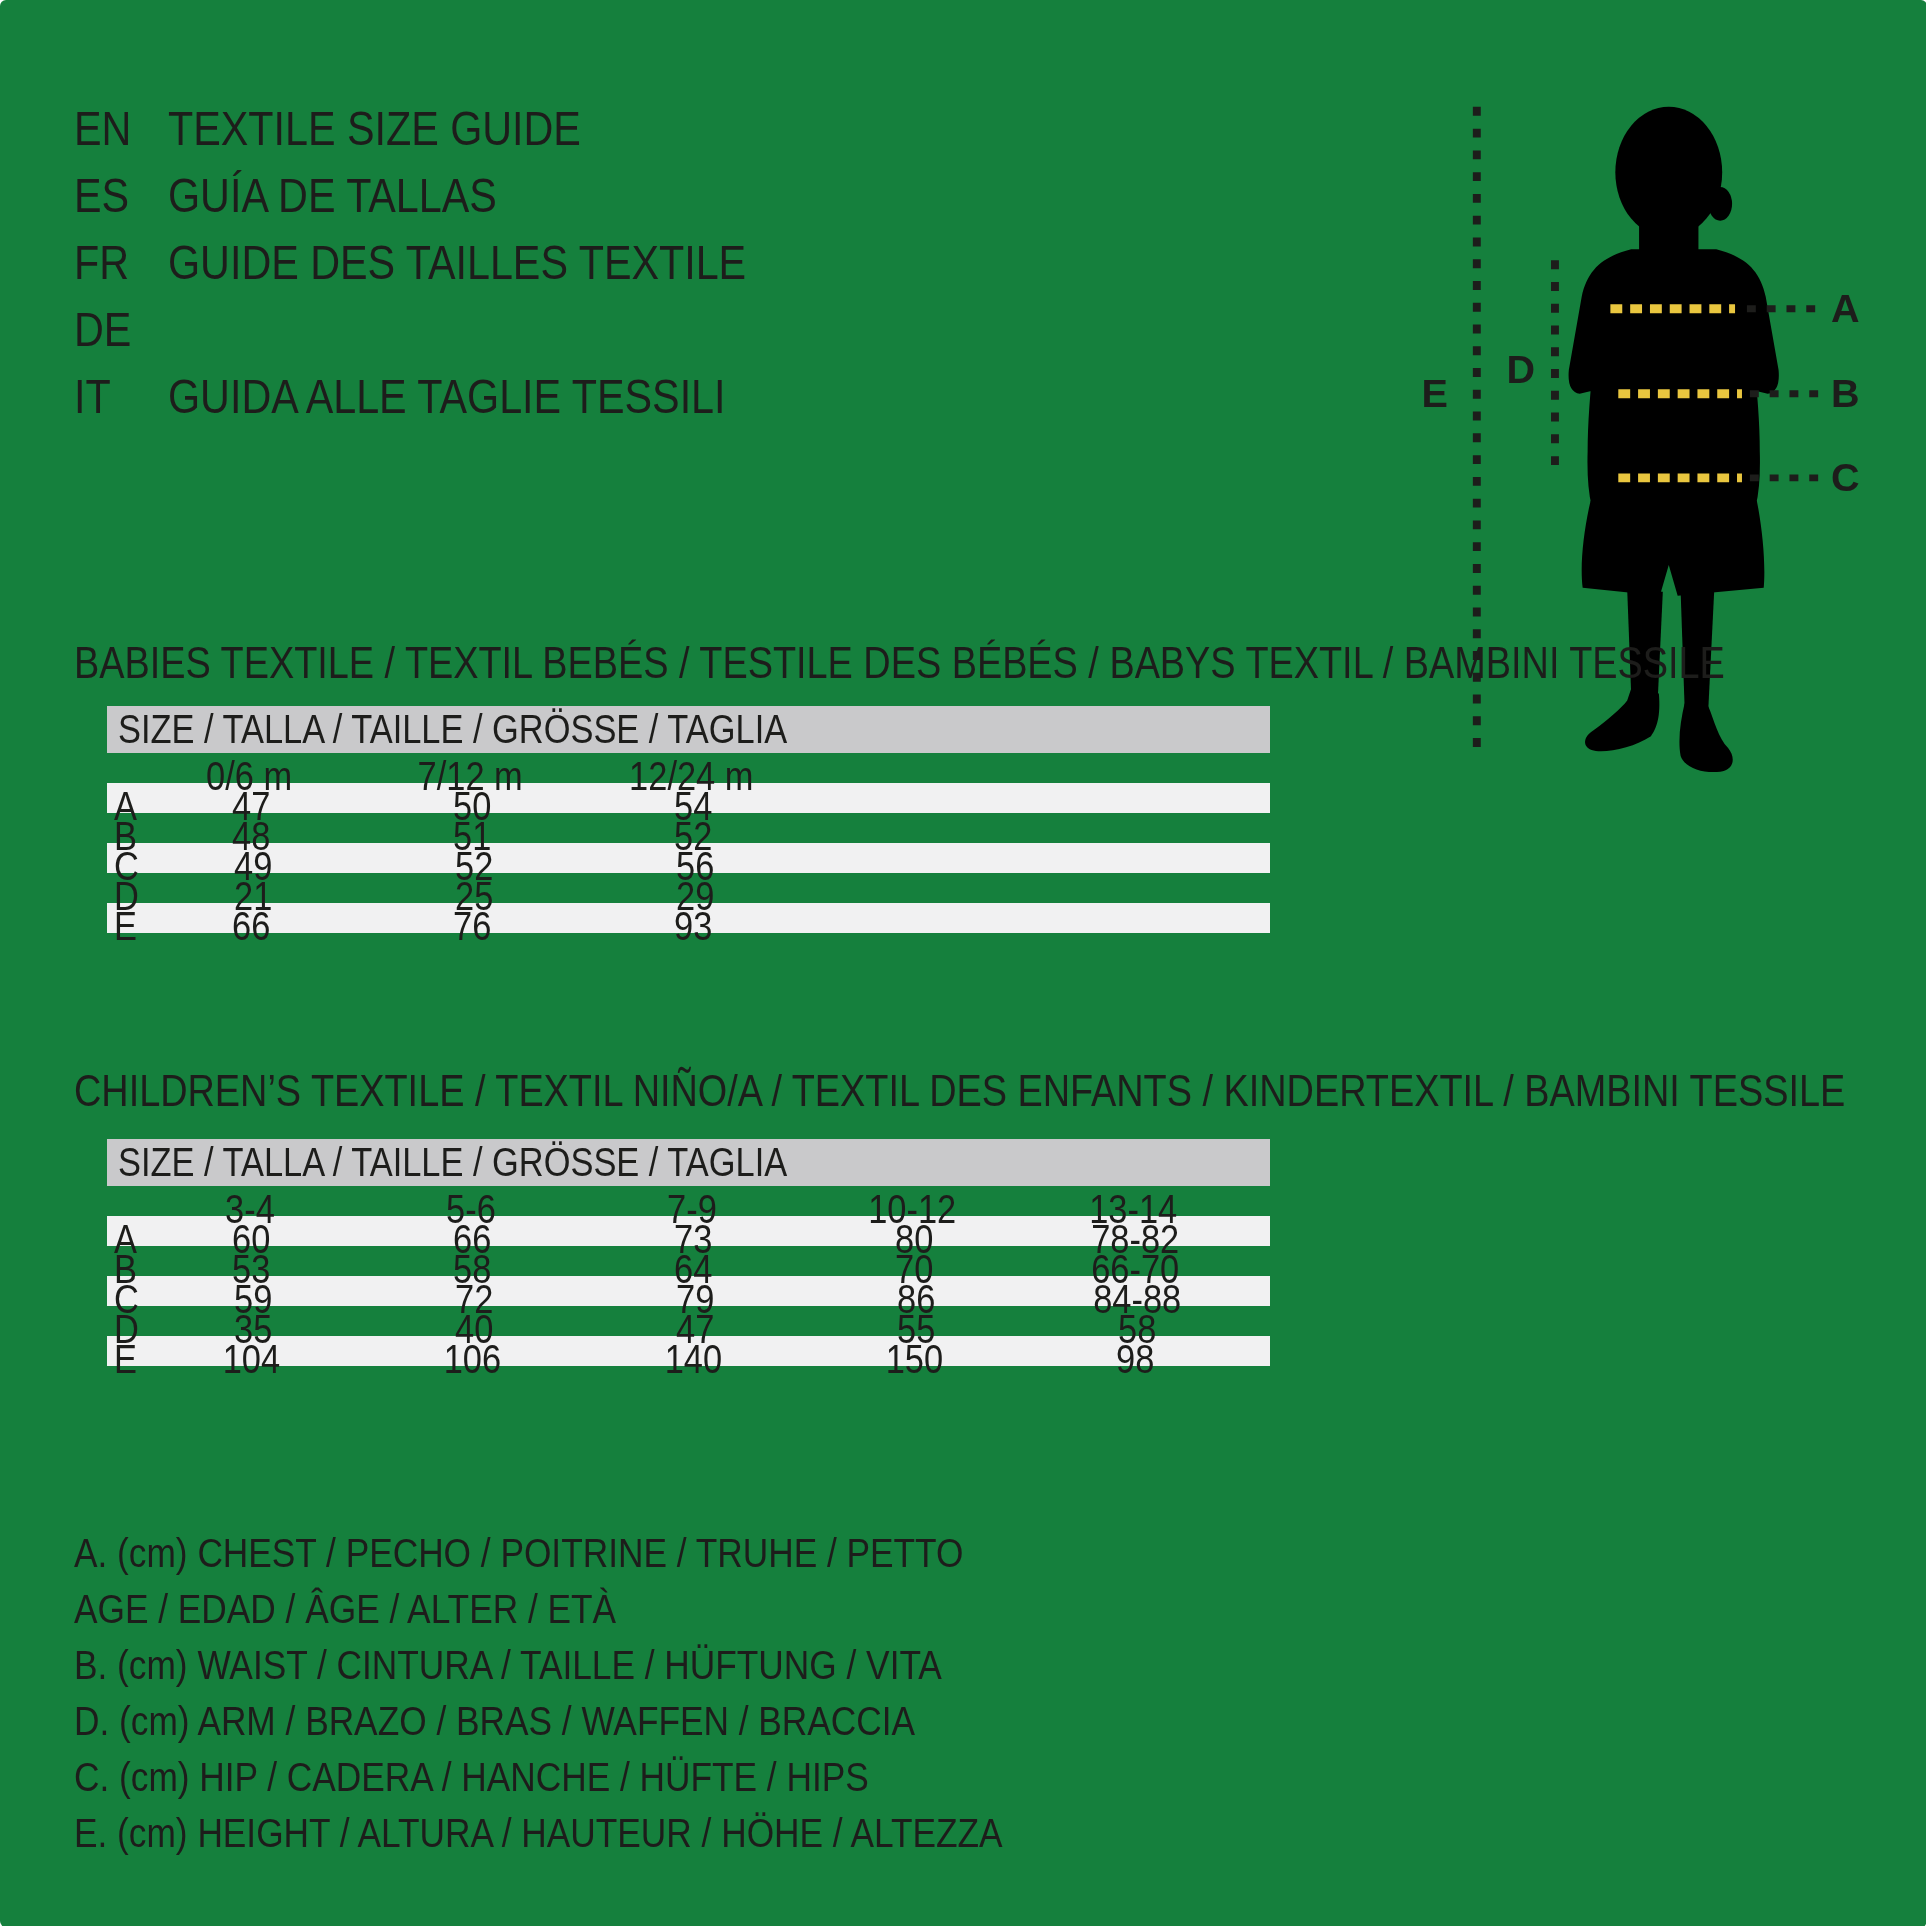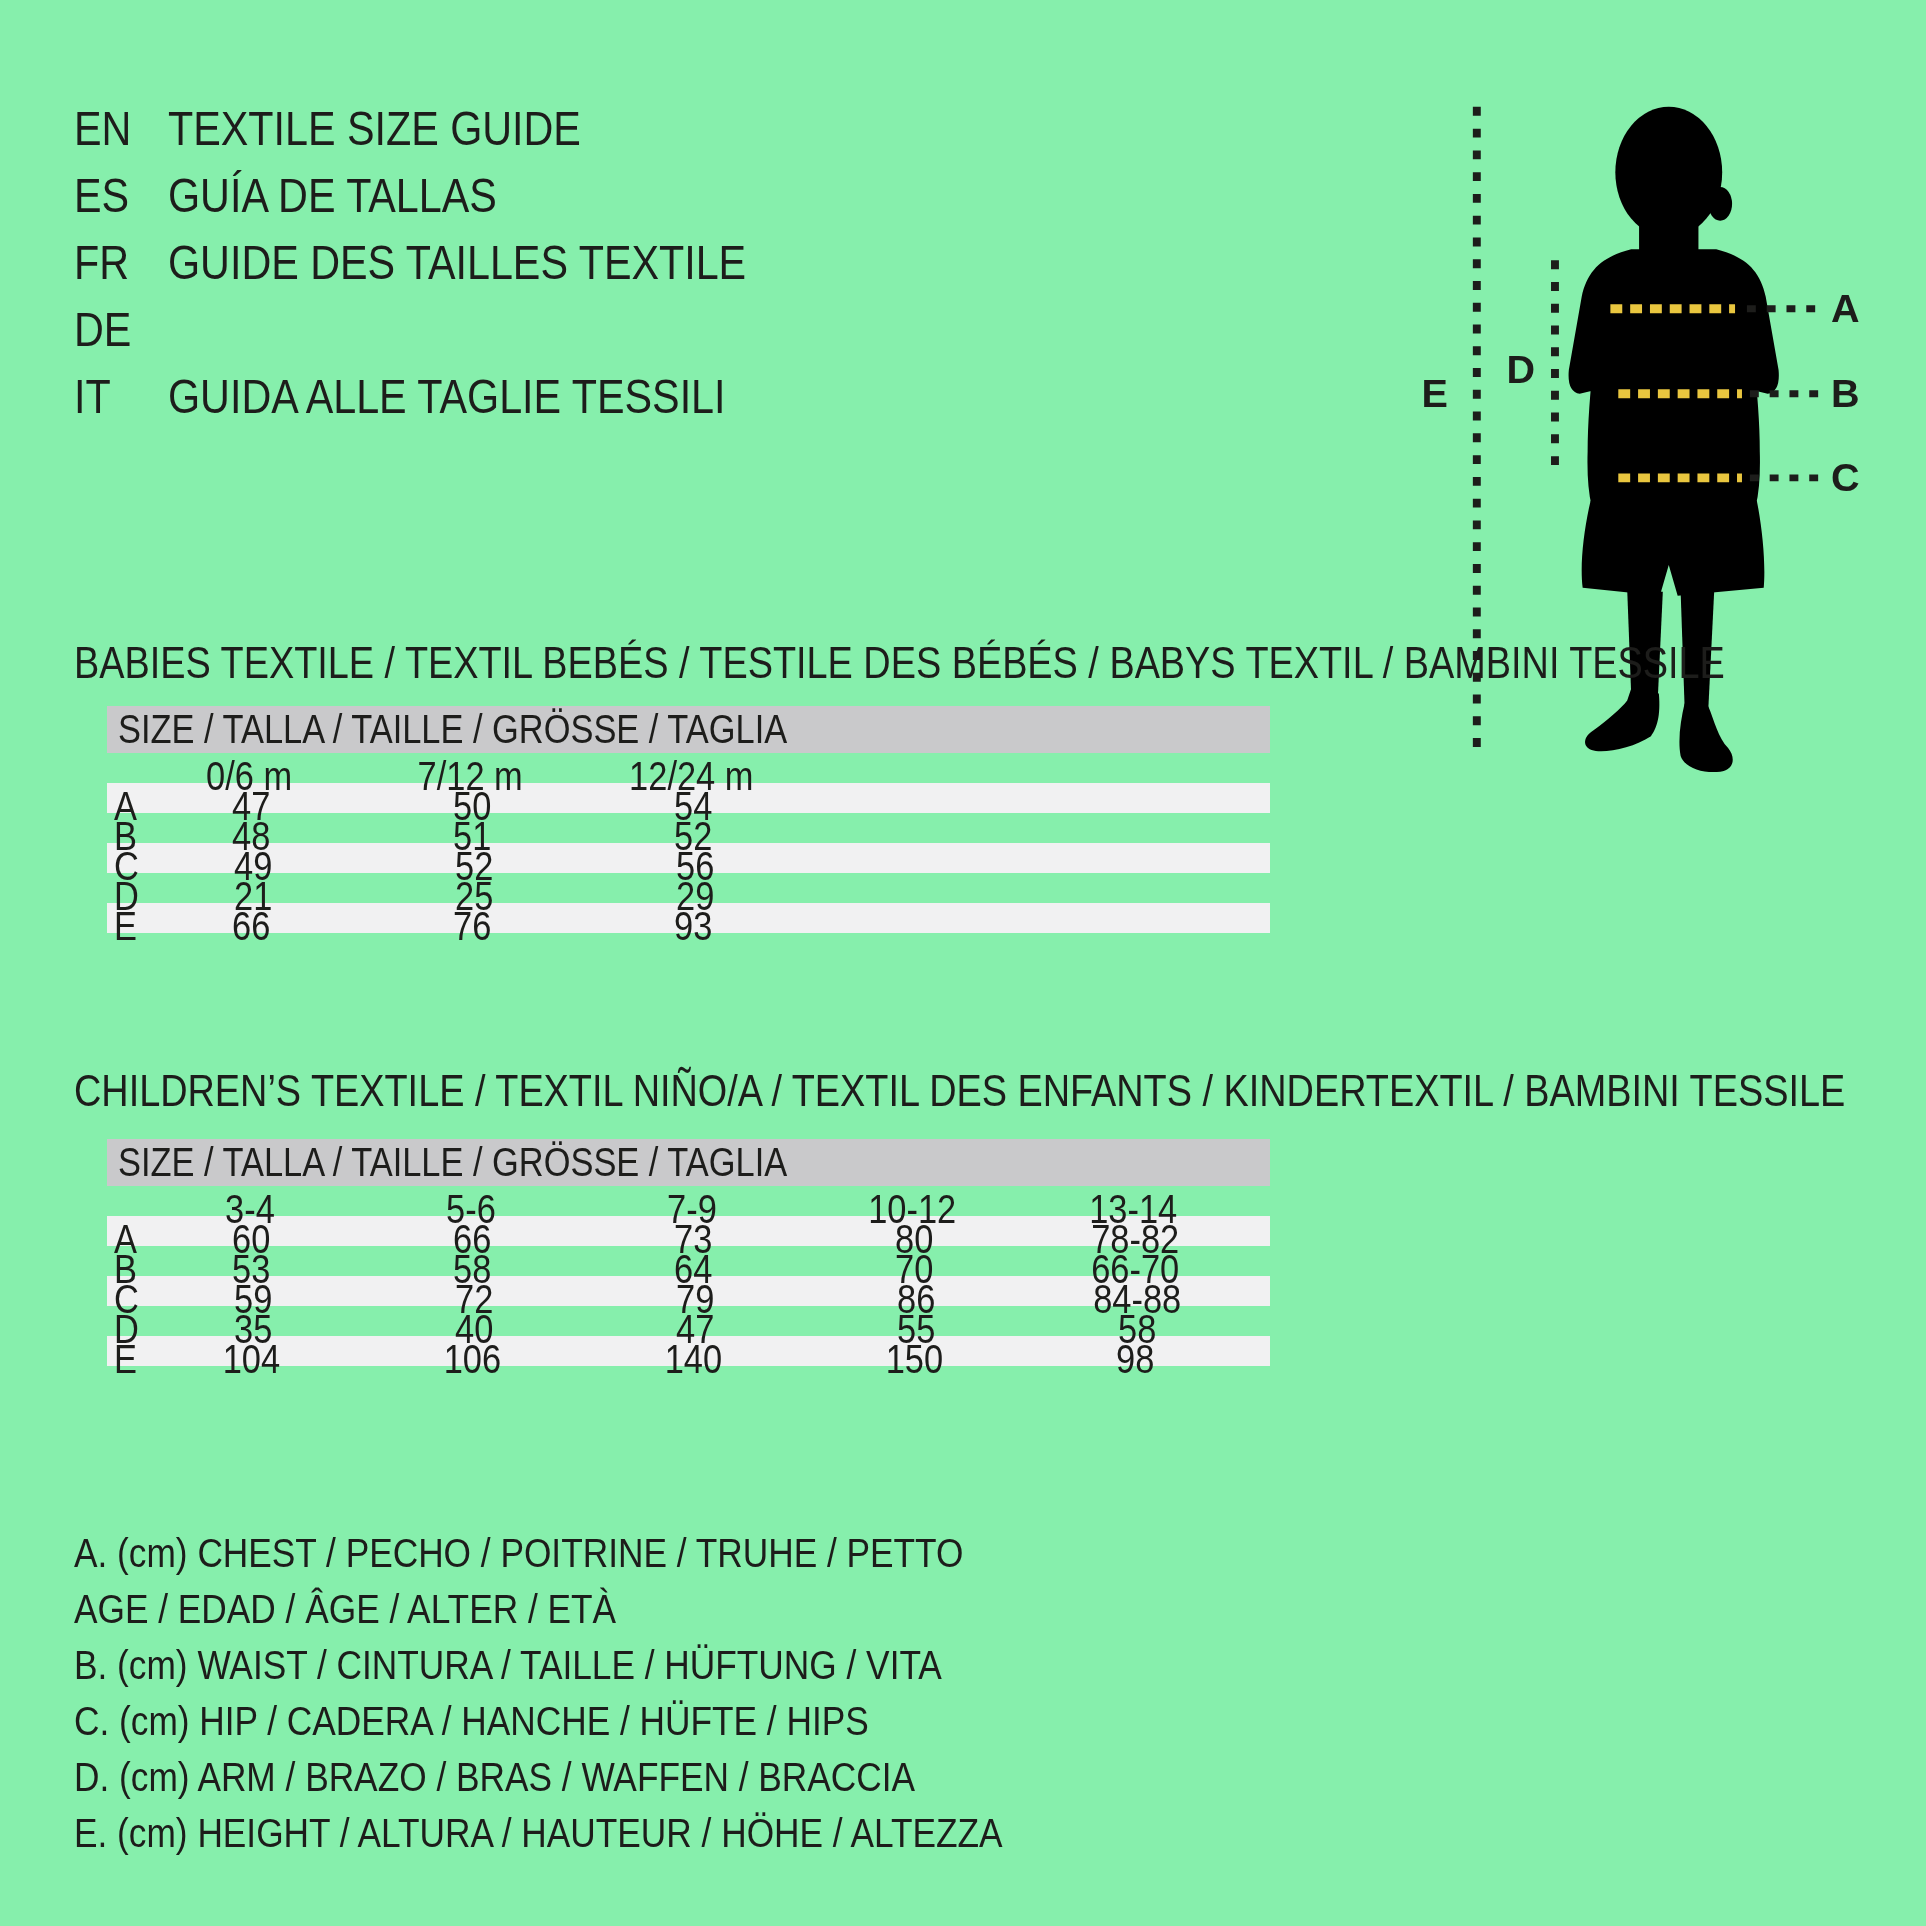--- a/index.html
+++ b/index.html
@@ -1,18 +1,18 @@
 <!DOCTYPE html>
 <html><head>
 <meta charset="utf-8">
 <style>
   html,body{margin:0;padding:0;background:#ffffff;}
   body{width:1927px;height:1927px;position:relative;overflow:hidden;
        font-family:"Liberation Sans",sans-serif;color:#1d1d1b;}
-  .page{position:absolute;inset:0;background:#86efac;}
+  .page{position:absolute;inset:0;background:#15803d;border-radius:6px;}
 
   
   .cx{display:inline-block;transform:scaleX(0.86);transform-origin:0 50%;white-space:nowrap;}
   .cxc{transform-origin:50% 50%;}
 
   
   .langs{position:absolute;left:74px;top:95px;}
   .lang-row{display:flex;height:67px;line-height:67px;font-size:48px;}
   .lang-code{width:94px;flex:0 0 94px;}
   .lang-title{flex:1;}
@@ -229,19 +229,19 @@
       <div class="col"><span class="cx cxc">150</span></div>
       <div class="col"><span class="cx cxc">98</span></div>
       <div class="fill"></div>
     </div>
   </div>
 
   <div class="legend">
     <div class="legend-line"><span class="cx">A. (cm) CHEST / PECHO / POITRINE / TRUHE / PETTO</span></div>
     <div class="legend-line"><span class="cx">AGE / EDAD / ÂGE / ALTER / ETÀ</span></div>
     <div class="legend-line"><span class="cx">B. (cm) WAIST / CINTURA / TAILLE / HÜFTUNG / VITA</span></div>
+    <div class="legend-line"><span class="cx">D. (cm) ARM / BRAZO / BRAS / WAFFEN / BRACCIA</span></div>
     <div class="legend-line"><span class="cx">C. (cm) HIP / CADERA / HANCHE / HÜFTE / HIPS</span></div>
-    <div class="legend-line"><span class="cx">D. (cm) ARM / BRAZO / BRAS / WAFFEN / BRACCIA</span></div>
     <div class="legend-line"><span class="cx">E. (cm) HEIGHT / ALTURA / HAUTEUR / HÖHE / ALTEZZA</span></div>
   </div>
 
 </div>
 
 
 </body></html>

